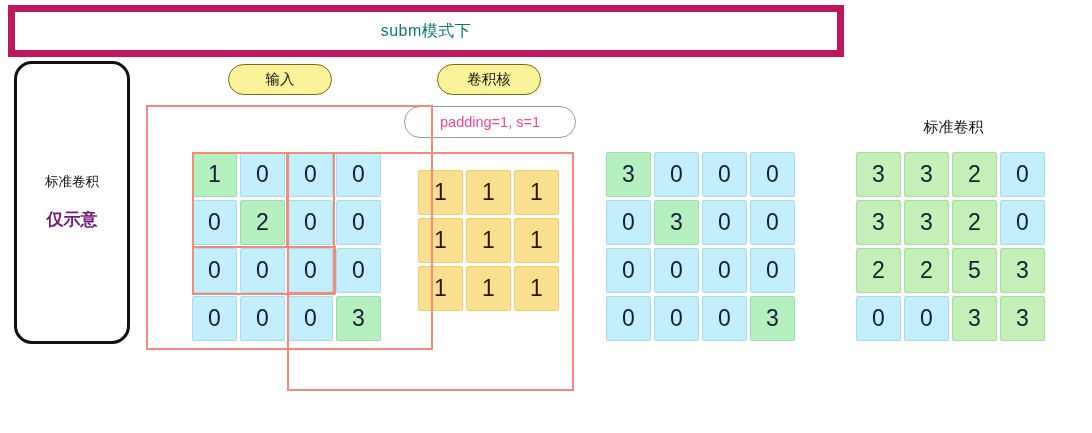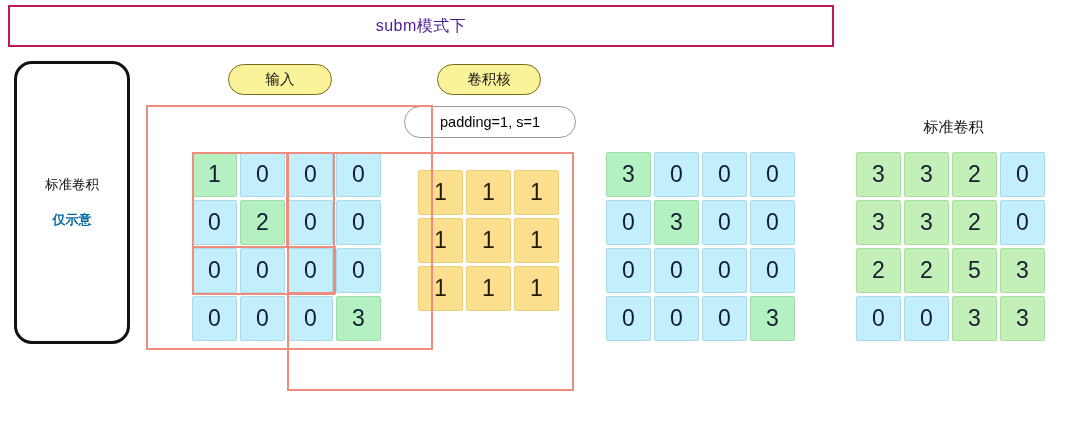--- a/index.html
+++ b/index.html
@@ -6,52 +6,52 @@
   body{
     width:1092px;height:433px;position:relative;overflow:hidden;
     font-family:"Liberation Sans","DejaVu Sans",sans-serif;
     color:#1a1a2e;
   }
   .canvas{position:absolute;inset:0;}
 
   
   .title-bar{
     position:absolute;left:8px;top:5px;width:822px;height:38px;
-    border:2px solid #be185d;background:#ffffff;
+    border:7px solid #be185d;background:#ffffff;
     display:flex;align-items:center;justify-content:center;
-    font-size:16px;color:#4c1d95;letter-spacing:.5px;
+    font-size:16px;color:#0f766e;letter-spacing:.5px;
   }
 
   
   .note-card{
     position:absolute;left:14px;top:61px;width:116px;height:283px;
     border:3px solid #111111;border-radius:18px;background:#ffffff;
     display:flex;flex-direction:column;align-items:center;justify-content:center;
     gap:17px;padding:0 6px;box-sizing:border-box;
   }
   .note-line{font-size:13.5px;text-align:center;line-height:1.45;color:#111;}
-  .note-line.warn{color:#0369a1;font-weight:700;font-size:13px;}
+  .note-line.warn{color:#701a75;font-weight:700;font-size:17px;}
   .note-line.small{font-size:13px;line-height:1.5;}
 
   
   .pill{
     position:absolute;height:31px;border-radius:16px;
     background:#fbf39a;border:1.6px solid #7a6a18;
     display:flex;align-items:center;justify-content:center;
     font-size:14.5px;color:#111;box-sizing:border-box;
   }
   .pill-input{left:228px;top:64px;width:104px;}
   .pill-kernel{left:437px;top:64px;width:104px;}
   .pill-output{left:641px;top:64px;width:104px;}
 
   .pill-white{
     position:absolute;left:404px;top:106px;width:172px;height:32px;
     border-radius:17px;background:#ffffff;border:1.4px solid #9a9a9a;
     display:flex;align-items:center;justify-content:center;
-    font-size:14.5px;color:#000000;box-sizing:border-box;
+    font-size:14.5px;color:#ec4899;box-sizing:border-box;
   }
 
   
   .grid{position:absolute;display:grid;grid-template-columns:repeat(4,45px);
         grid-auto-rows:45px;gap:3px;}
   .grid.k3{grid-template-columns:repeat(3,45px);}
   .cell{
     display:flex;align-items:center;justify-content:center;
     font-size:23px;border-radius:2px;box-sizing:border-box;
   }

